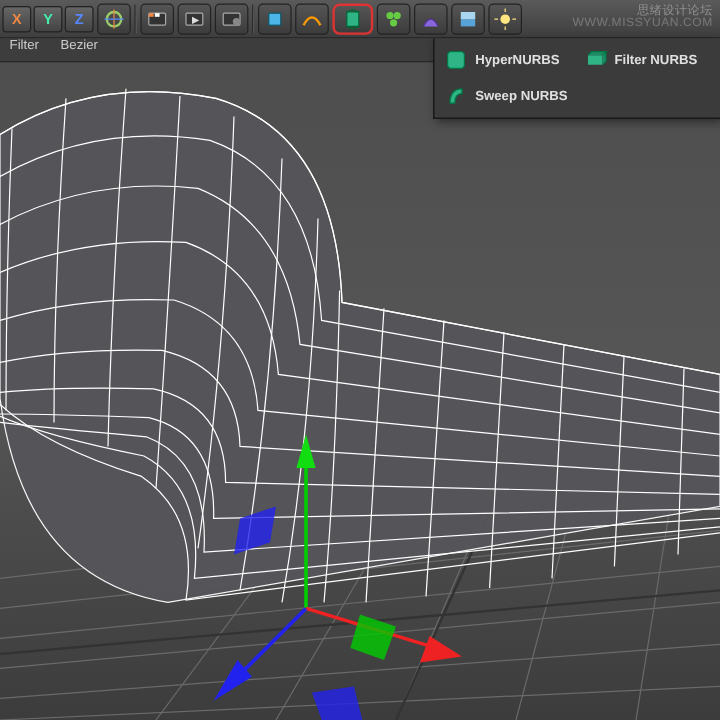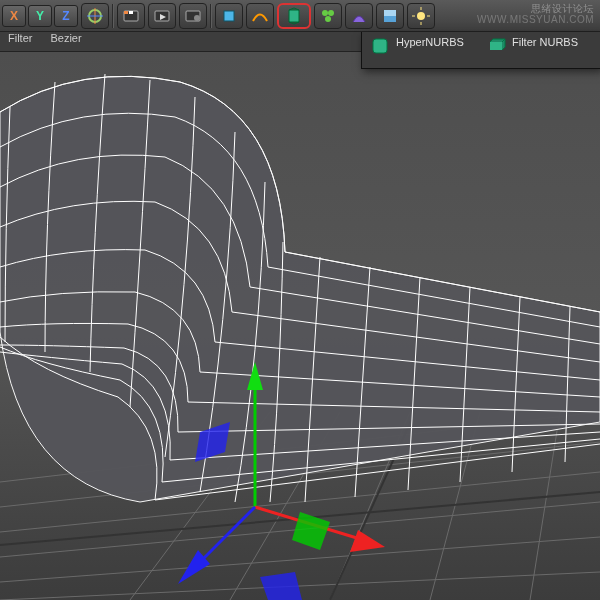--- a/index.html
+++ b/index.html
@@ -68,26 +68,27 @@
     border-top:none;
     box-shadow: 2px 3px 8px rgba(0,0,0,.5);
     padding:4px;
   }
   .dd-grid {
     display:grid;
     grid-template-columns: 1fr 1fr;
     gap:2px;
   }
   .dd-item {
-    display:flex; 
+    display:flex; align-items:center;
     height:28px;
     padding:0 4px;
     gap:6px;
     color:#e0e0e0;
     font-size:11px;
+    font-weight:bold;
   }
   .dd-item.hl {
     background:#8a6a6a;
     border:2px solid #d33;
     border-radius:6px;
   }
   .dd-icon { width:20px; height:20px; flex-shrink:0; }
   .watermark {
     position:absolute; right:6px; top:2px;
     font-size:10px; color:rgba(255,255,255,.35);
@@ -261,17 +262,23 @@
         </svg>
       <span>HyperNURBS</span>
     </div>
     <div class="dd-item">
       <svg class="dd-icon" viewBox="0 0 20 20">
           <path d="M4 6h12v8H4z" fill="#2fb486"></path>
           <path d="M4 6l3-3h12l-3 3M16 6l3-3v8l-3 3" fill="#1f8a66" stroke="#074"></path>
         </svg>
       <span>Filter NURBS</span>
     </div>
+    <div class="dd-item">
+      <svg class="dd-icon" viewBox="0 0 20 20">
+          <path d="M5 16 Q5 4 15 4 L15 8 Q9 8 9 16 Z" fill="#2fb486" stroke="#074"></path>
+        </svg>
+      <span>Sweep NURBS</span>
+    </div>
   </div>
 </div>
 
 <div class="watermark">思绪设计论坛</div>
 <div class="watermark wm2">WWW.MISSYUAN.COM</div>
 
 </body></html>

